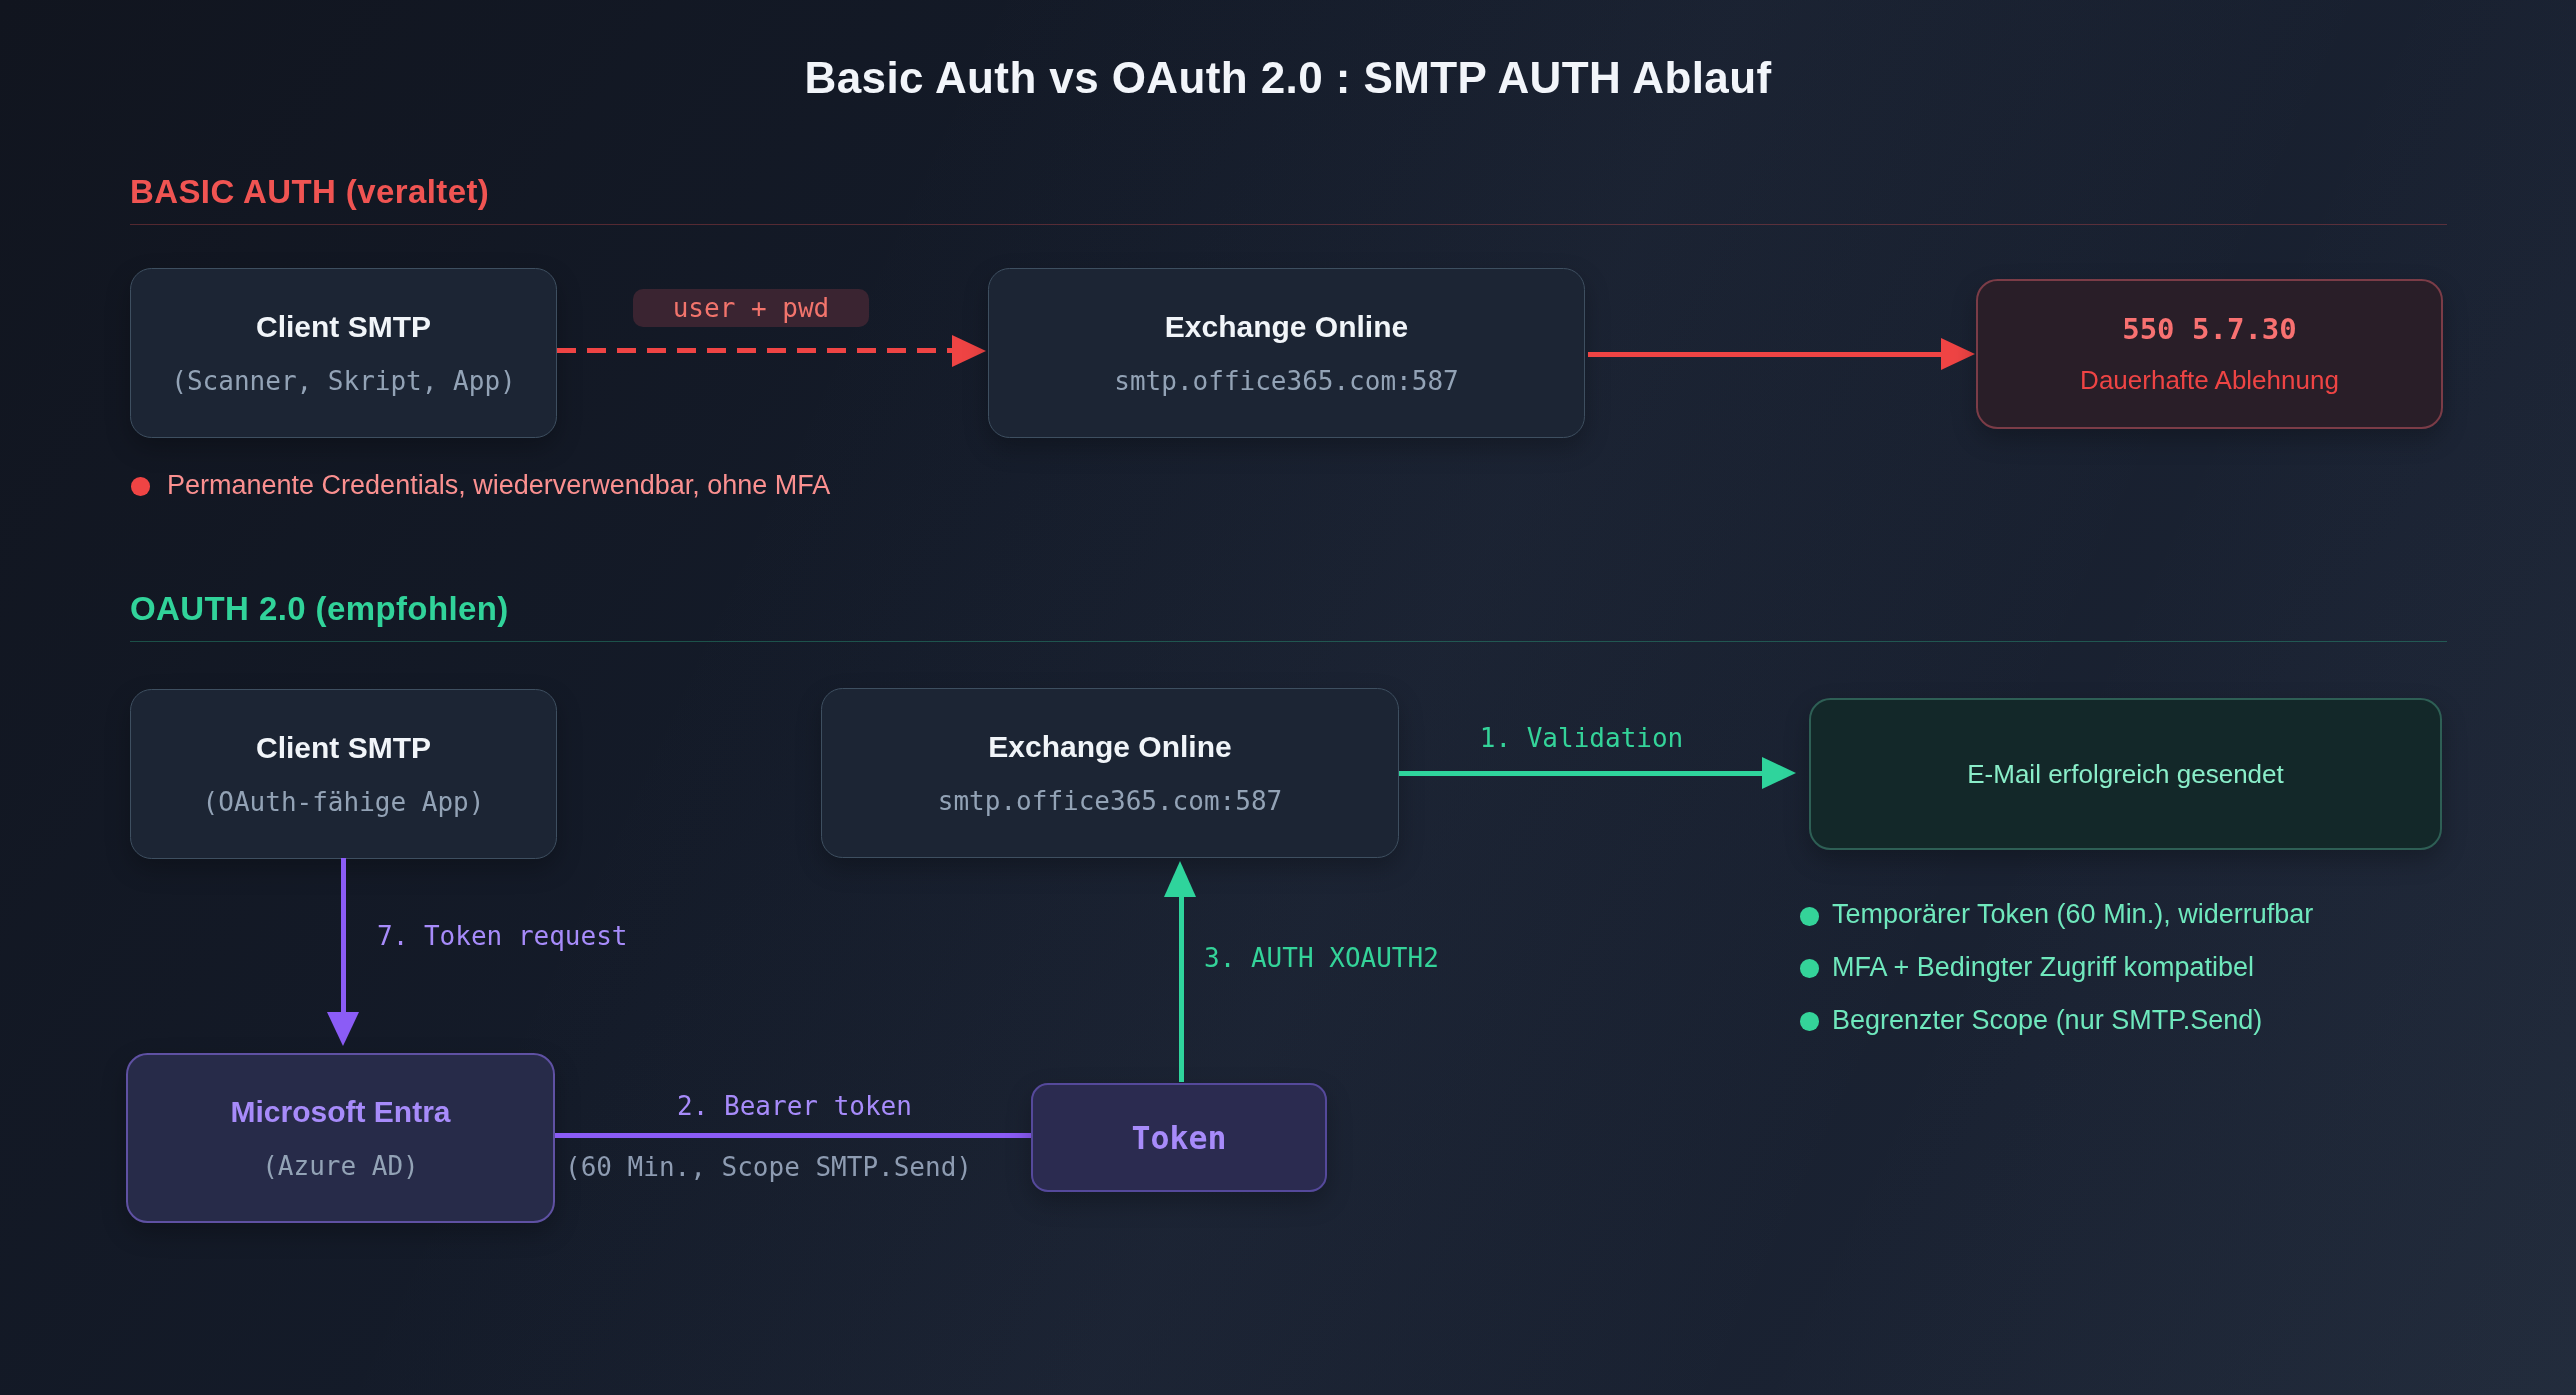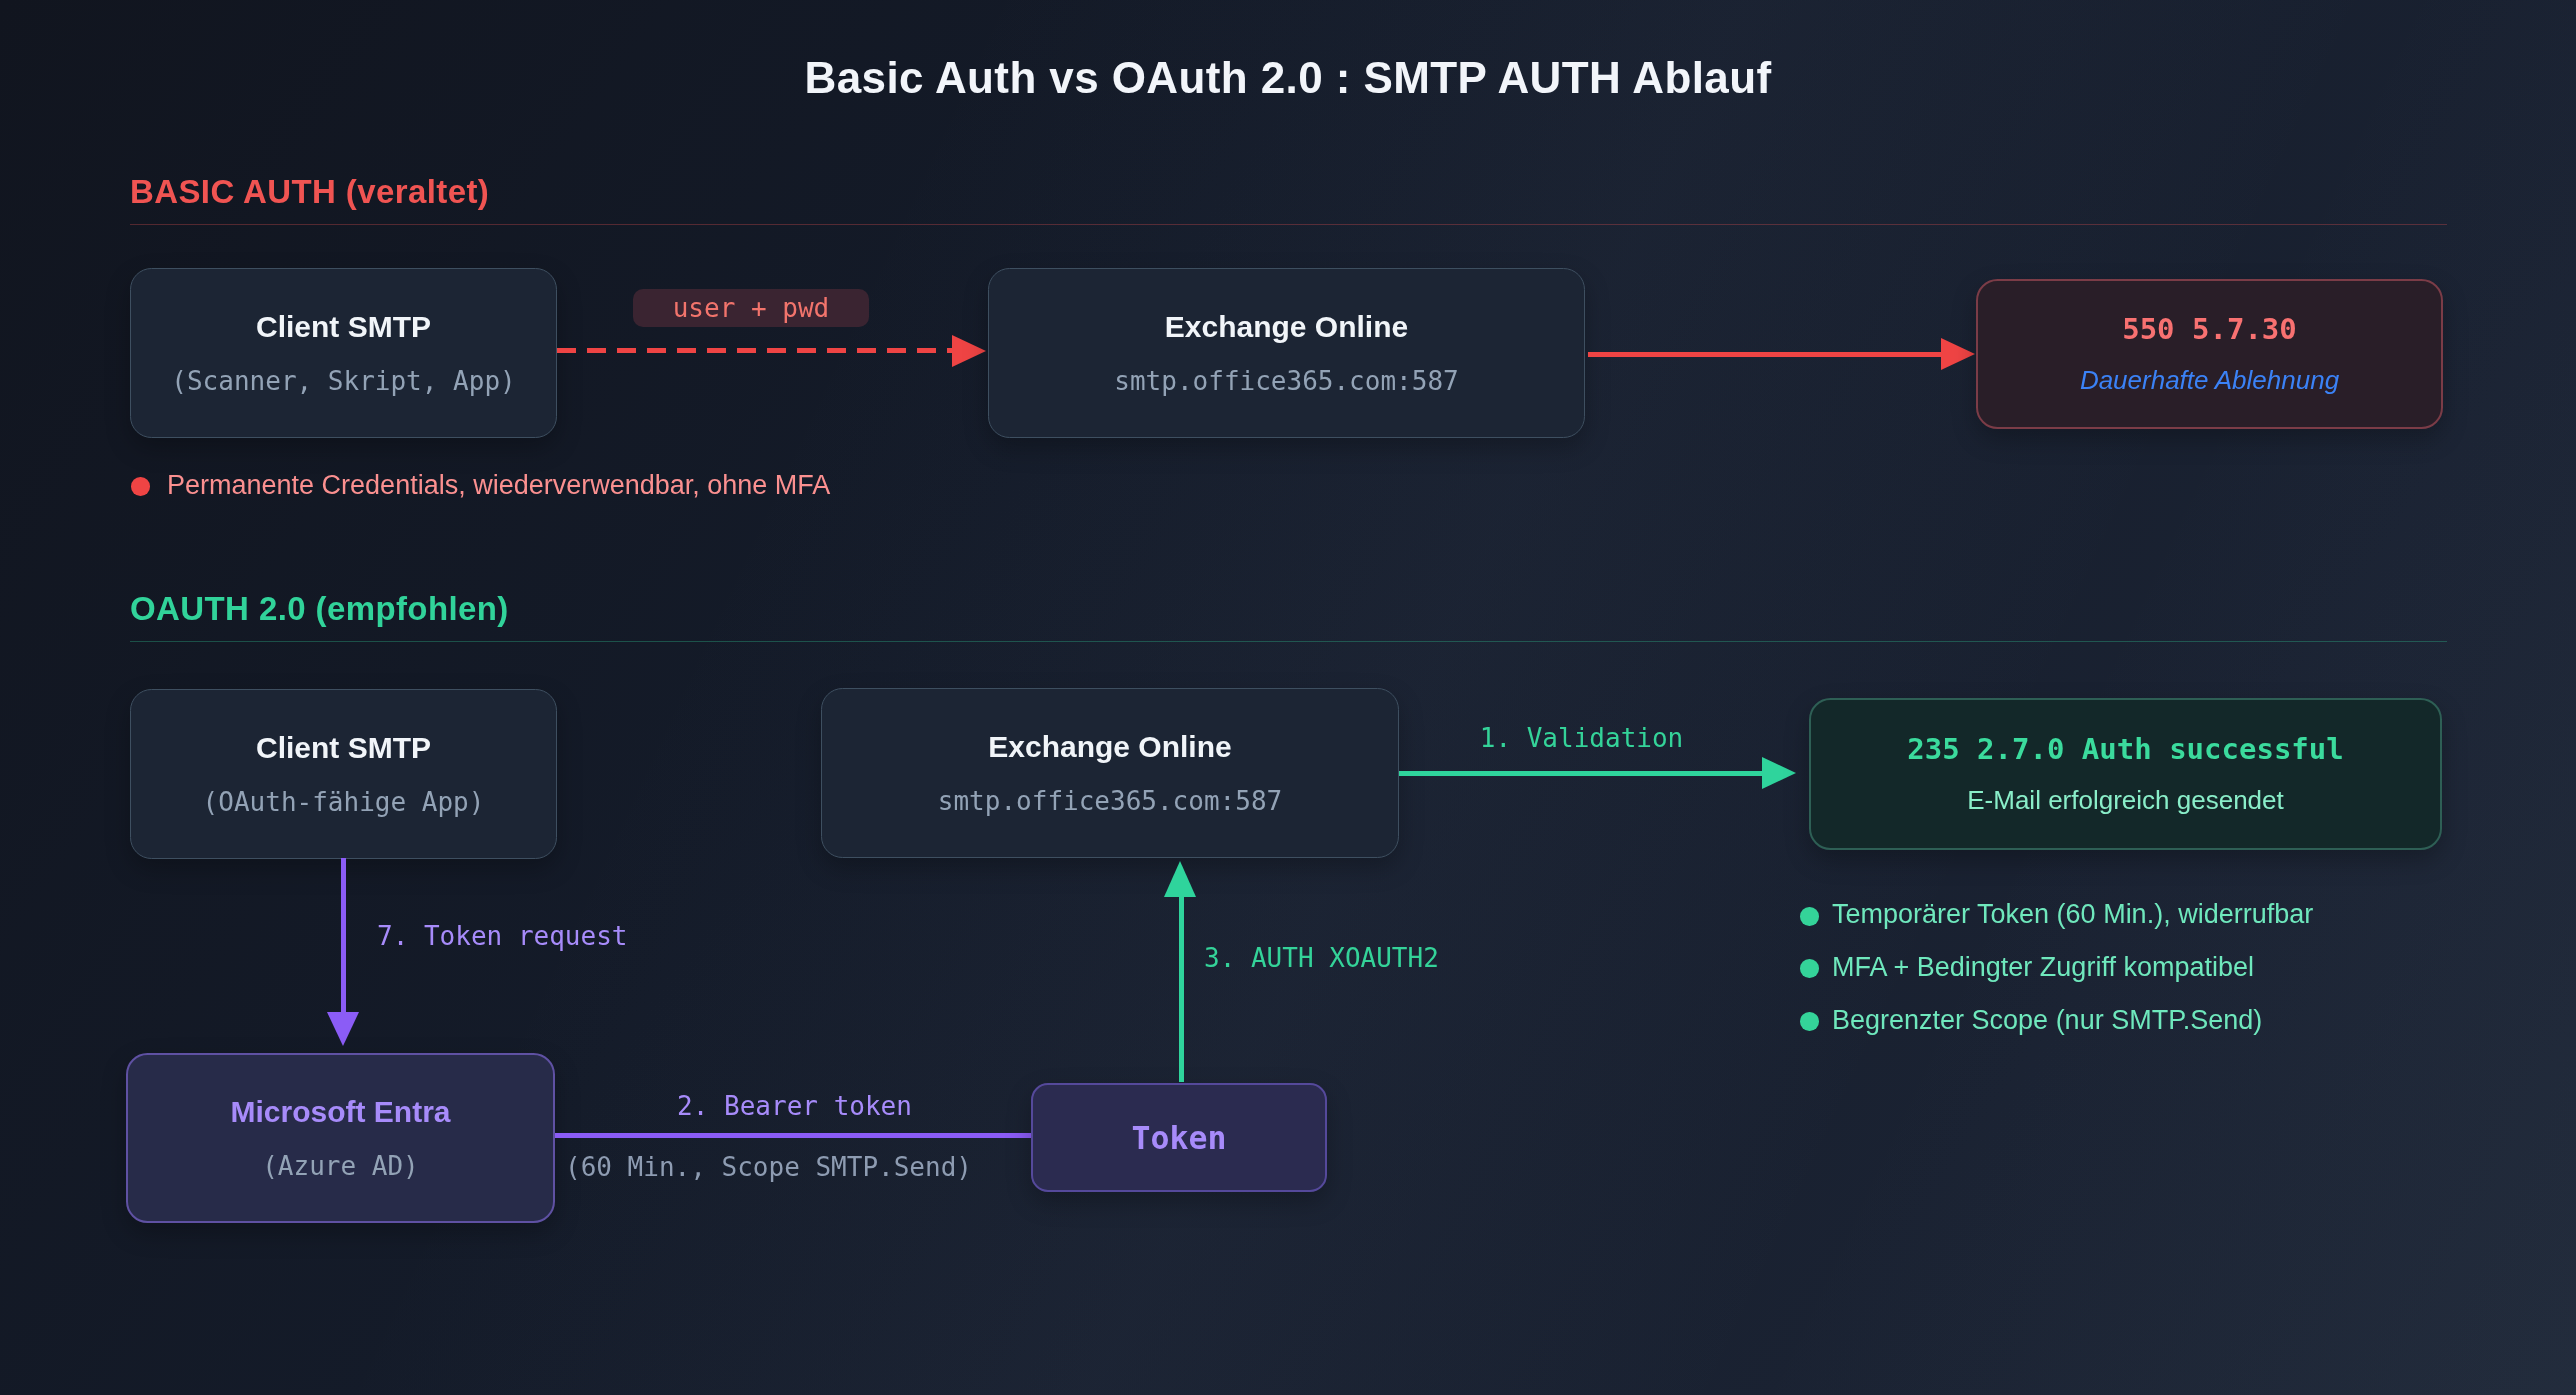--- a/index.html
+++ b/index.html
@@ -34,21 +34,21 @@
     display:flex;flex-direction:column;align-items:center;justify-content:center;
     gap:21.5px;border-radius:21.5px;box-sizing:border-box;
     box-shadow:0 10px 24px rgba(0,0,0,0.25);
   }
   .box-neutral{background:#1c2534;border:1.4px solid #3e4f60;}
   .box-title{font-size:30px;font-weight:700;color:#f1f5f9;}
   .box-sub{font-family:"DejaVu Sans Mono",monospace;font-size:26px;color:#93a3b6;}
 
   .box-error{background:#291e28;border:2.1px solid #7b3c47;gap:18.6px;}
   .err-code{font-family:"DejaVu Sans Mono",monospace;font-weight:700;font-size:29px;color:#f87171;}
-  .err-text{font-size:26px;color:#3b82f6;font-style:italic;}
+  .err-text{font-size:26px;color:#ef4444;}
 
   .box-success{background:#132829;border:2.1px solid #2e5f55;gap:18.6px;}
   .ok-code{font-family:"DejaVu Sans Mono",monospace;font-weight:700;font-size:29px;color:#3bdb9d;}
   .ok-text{font-size:26px;color:#8aeec9;}
 
   .box-purple{background:#272b49;border:2.1px solid #5f51a3;}
   .purple-title{font-size:30px;font-weight:700;color:#a78bfa;}
   .box-token{background:#2b2b50;border:2.1px solid #55499b;border-radius:17px;}
   .token-text{font-family:"DejaVu Sans Mono",monospace;font-weight:700;font-size:31.5px;color:#a78bfa;}
 
@@ -131,21 +131,20 @@
   <div class="abs box box-neutral" style="left:821px;top:688px;width:578px;height:170px;">
     <div class="box-title">Exchange Online</div>
     <div class="box-sub">smtp.office365.com:587</div>
   </div>
 
   <div class="abs mono-label lbl-green" style="left:1399px;top:723px;width:365px;text-align:center;">1. Validation</div>
   <div class="abs hline line-green" style="left:1399px;top:771px;width:365px;"></div>
   <div class="abs tri tri-right-green" style="left:1762px;top:757px;"></div>
 
   <div class="abs box box-success" style="left:1809px;top:698px;width:633px;height:152px;">
-    <div class="ok-code">235 2.7.0 Auth successful</div>
     <div class="ok-text">E-Mail erfolgreich gesendet</div>
   </div>
 
   <div class="abs note-dot dot-green" style="left:1800px;top:907px;"></div>
   <div class="abs note-text note-green" style="left:1832px;top:899px;">Temporärer Token (60 Min.), widerrufbar</div>
   <div class="abs note-dot dot-green" style="left:1800px;top:959px;"></div>
   <div class="abs note-text note-green" style="left:1832px;top:952px;">MFA + Bedingter Zugriff kompatibel</div>
   <div class="abs note-dot dot-green" style="left:1800px;top:1012px;"></div>
   <div class="abs note-text note-green" style="left:1832px;top:1005px;">Begrenzter Scope (nur SMTP.Send)</div>
 

